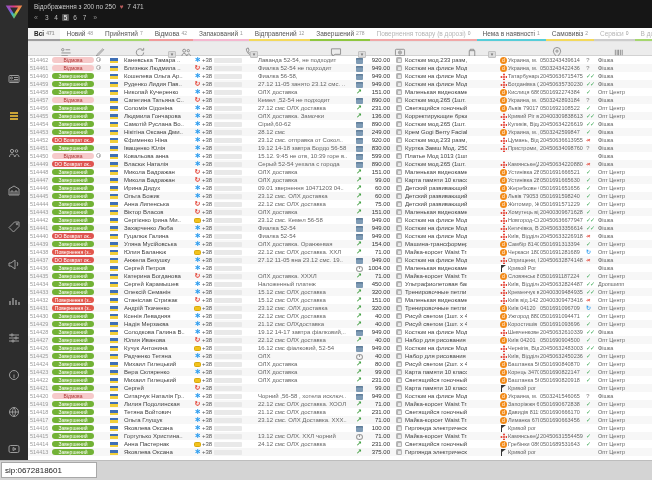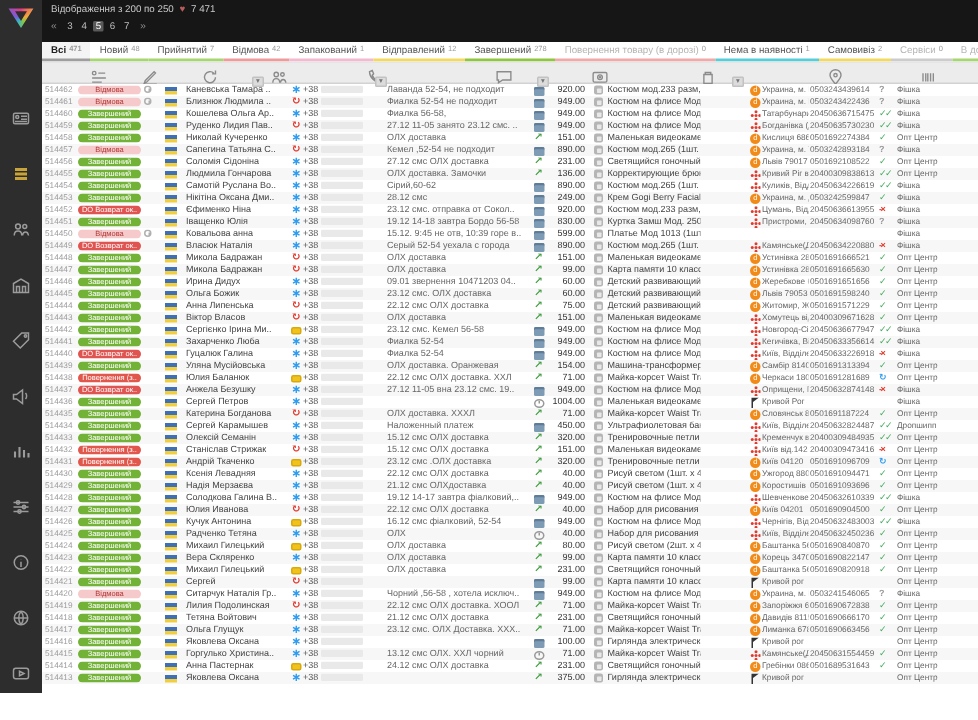--- a/index.html
+++ b/index.html
@@ -1260,13 +1260,16 @@
     <span class="c pchip"></span>
     <span class="c pd">Гирлянда электрическая (100 л..</span>
     <i class="c dv dv-f"></i>
     <span class="c lc">Кривой рог</span>
     <span class="c tn"></span>
     <i class="c ts"></i>
     <span class="c mg">Опт Центр</span>
   </div>
     </div>
 
+  <div id="statusbar">
+    <div id="sipbox">sip:0672818601</div>
+  </div>
 </div>
 
 </body></html>

